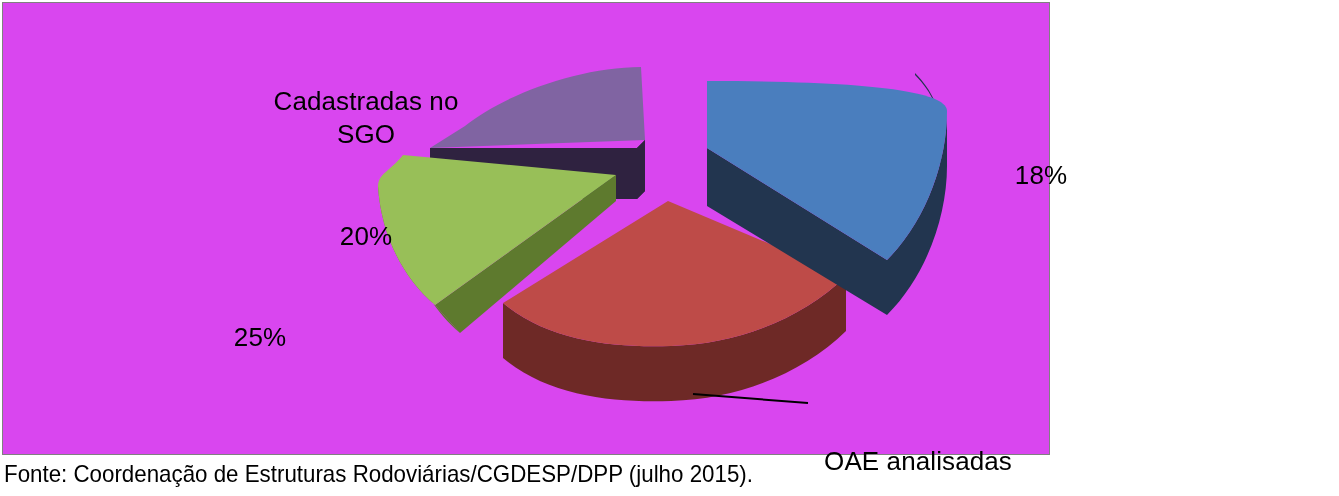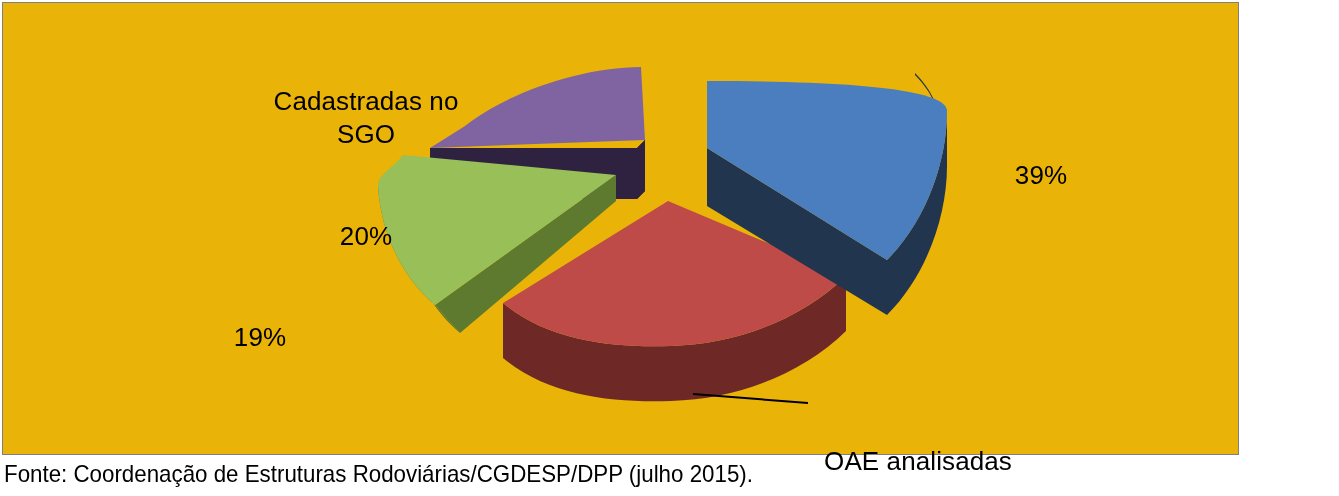--- a/index.html
+++ b/index.html
@@ -17,25 +17,25 @@
     position: relative;
     width: 1339px;
     height: 496px;
     background: #ffffff;
   }
   
   #chart-frame {
     position: absolute;
     left: 2px;
     top: 2px;
-    width: 1237px;
+    width: 1048px;
     height: 453px;
     box-sizing: border-box;
     border: 1.5px solid #808080;
-    background: #eab308;
+    background: #d946ef;
   }
   #pie-svg {
     position: absolute;
     left: 0;
     top: 0;
     width: 1323px;
     height: 453px;
     display: block;
   }
   
@@ -177,25 +177,25 @@
 
     </svg>
 
     <div class="data-label" id="label-cadastradas">
       <span class="lbl-name">Cadastradas no
 SGO</span>
       <span class="lbl-pct">20%</span>
     </div>
 
     <div class="data-label" id="label-inspecionadas">
-      <span class="lbl-pct">39%</span>
+      <span class="lbl-pct">18%</span>
     </div>
 
     <div class="data-label" id="label-analises">
-      <span class="lbl-pct">19%</span>
+      <span class="lbl-pct">25%</span>
     </div>
 
     <div class="data-label" id="label-analisadas">
       <span class="lbl-name">OAE analisadas</span>
       
     </div>
 
   </div>
 
   <div id="source-note">Fonte: Coordenação de Estruturas Rodoviárias/CGDESP/DPP (julho 2015).</div>

